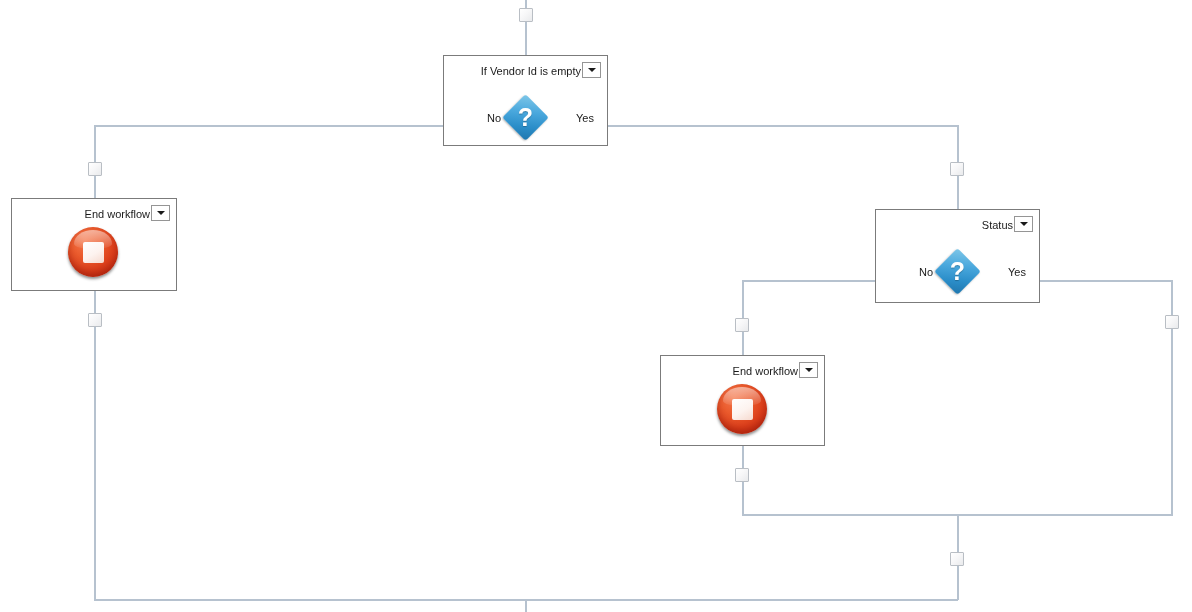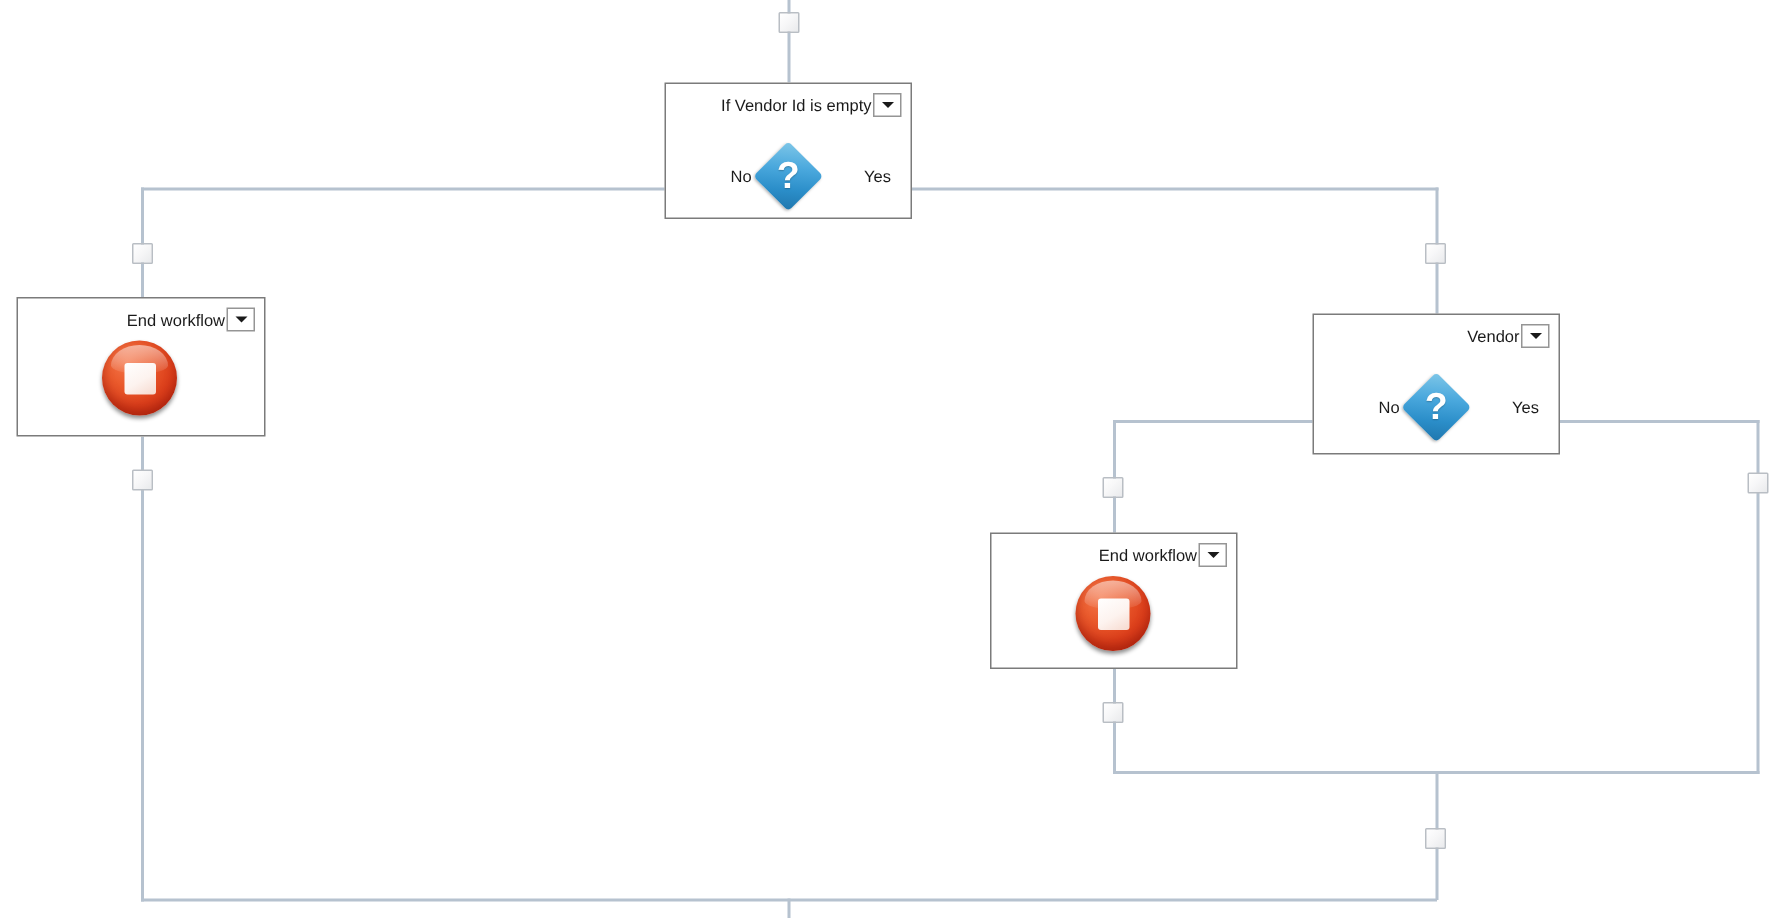--- a/index.html
+++ b/index.html
@@ -215,21 +215,21 @@
       </div>
       <div class="icon-wrap" style="top: 28px;">
         <div class="icon-stop">
           <div class="circ"></div>
           <div class="gloss"></div>
           <div class="sq"></div>
         </div>
       </div>
     </div>
     <div class="node" style="left: 875px; top: 209px; width: 165px; height: 94px;">
-      <div class="node-title">Vendor</div>
+      <div class="node-title">Status</div>
       <div class="node-menu">
         <span class="caret"></span>
       </div>
       <div class="branch-label left" style="top: 56px;">No</div>
       <div class="branch-label right" style="top: 56px;">Yes</div>
       <div class="icon-wrap" style="top: 37px;">
         <div class="icon-question">
           <div class="dia"></div>
           <div class="qm">?</div>
         </div>

